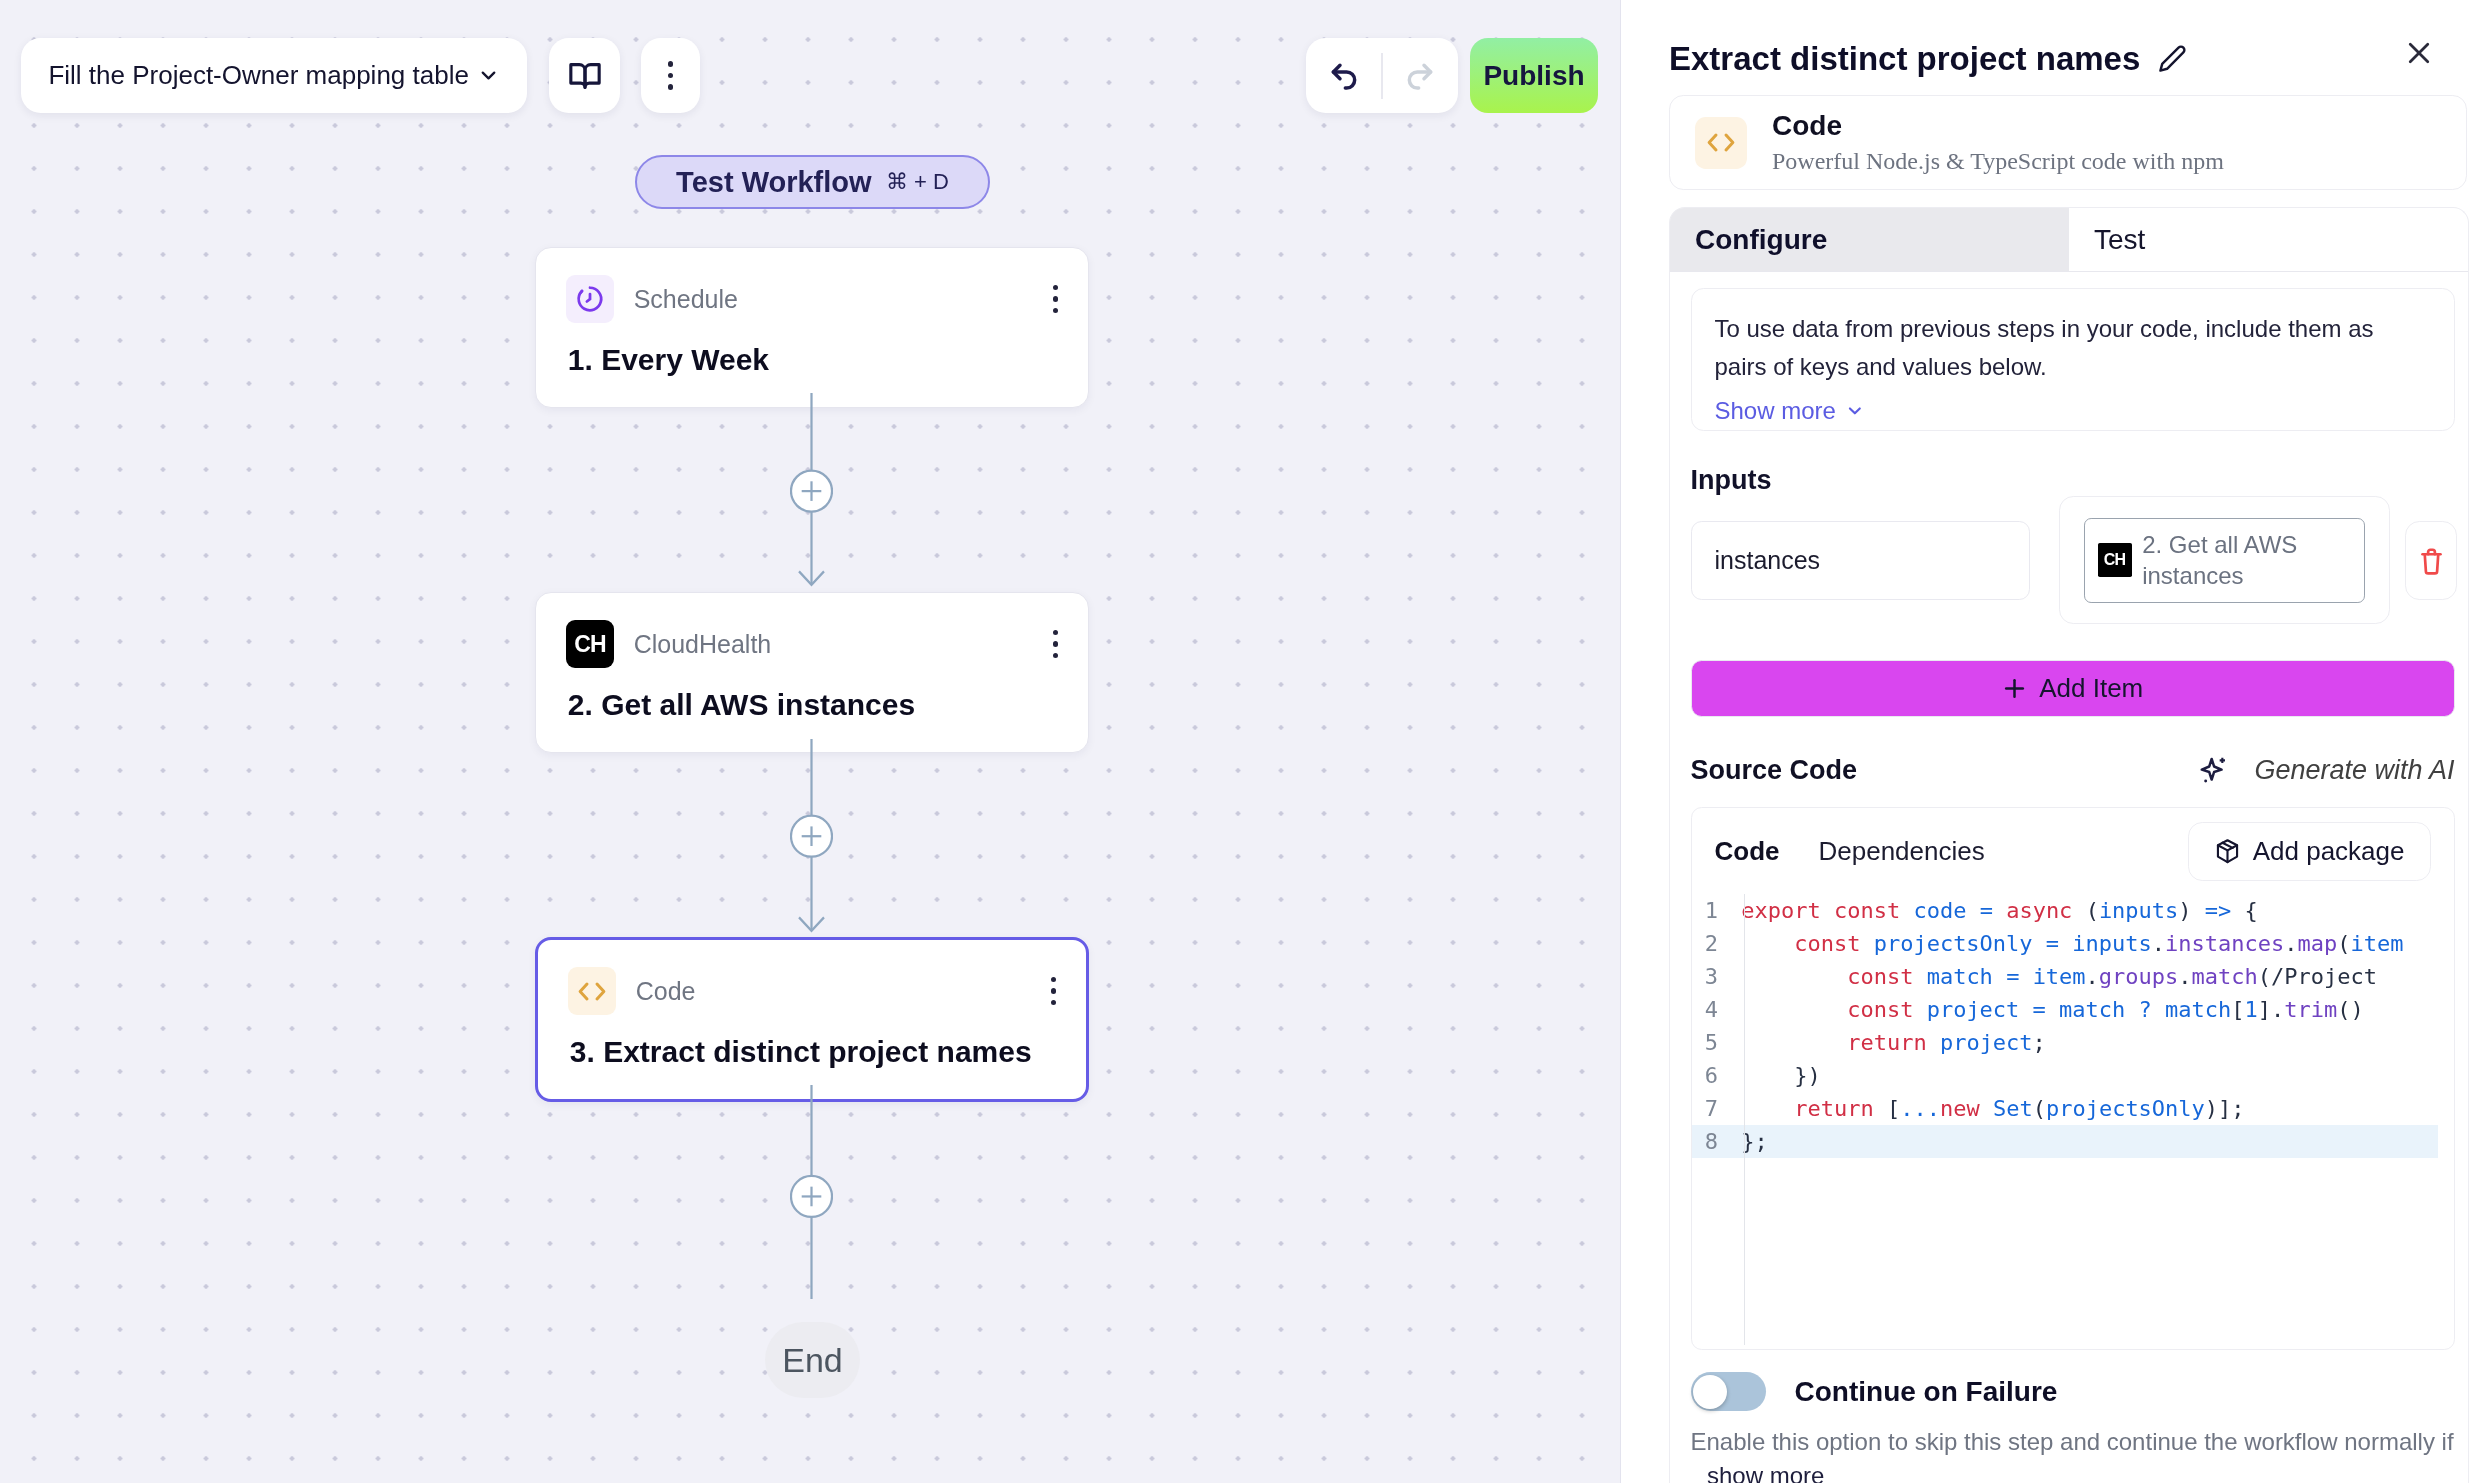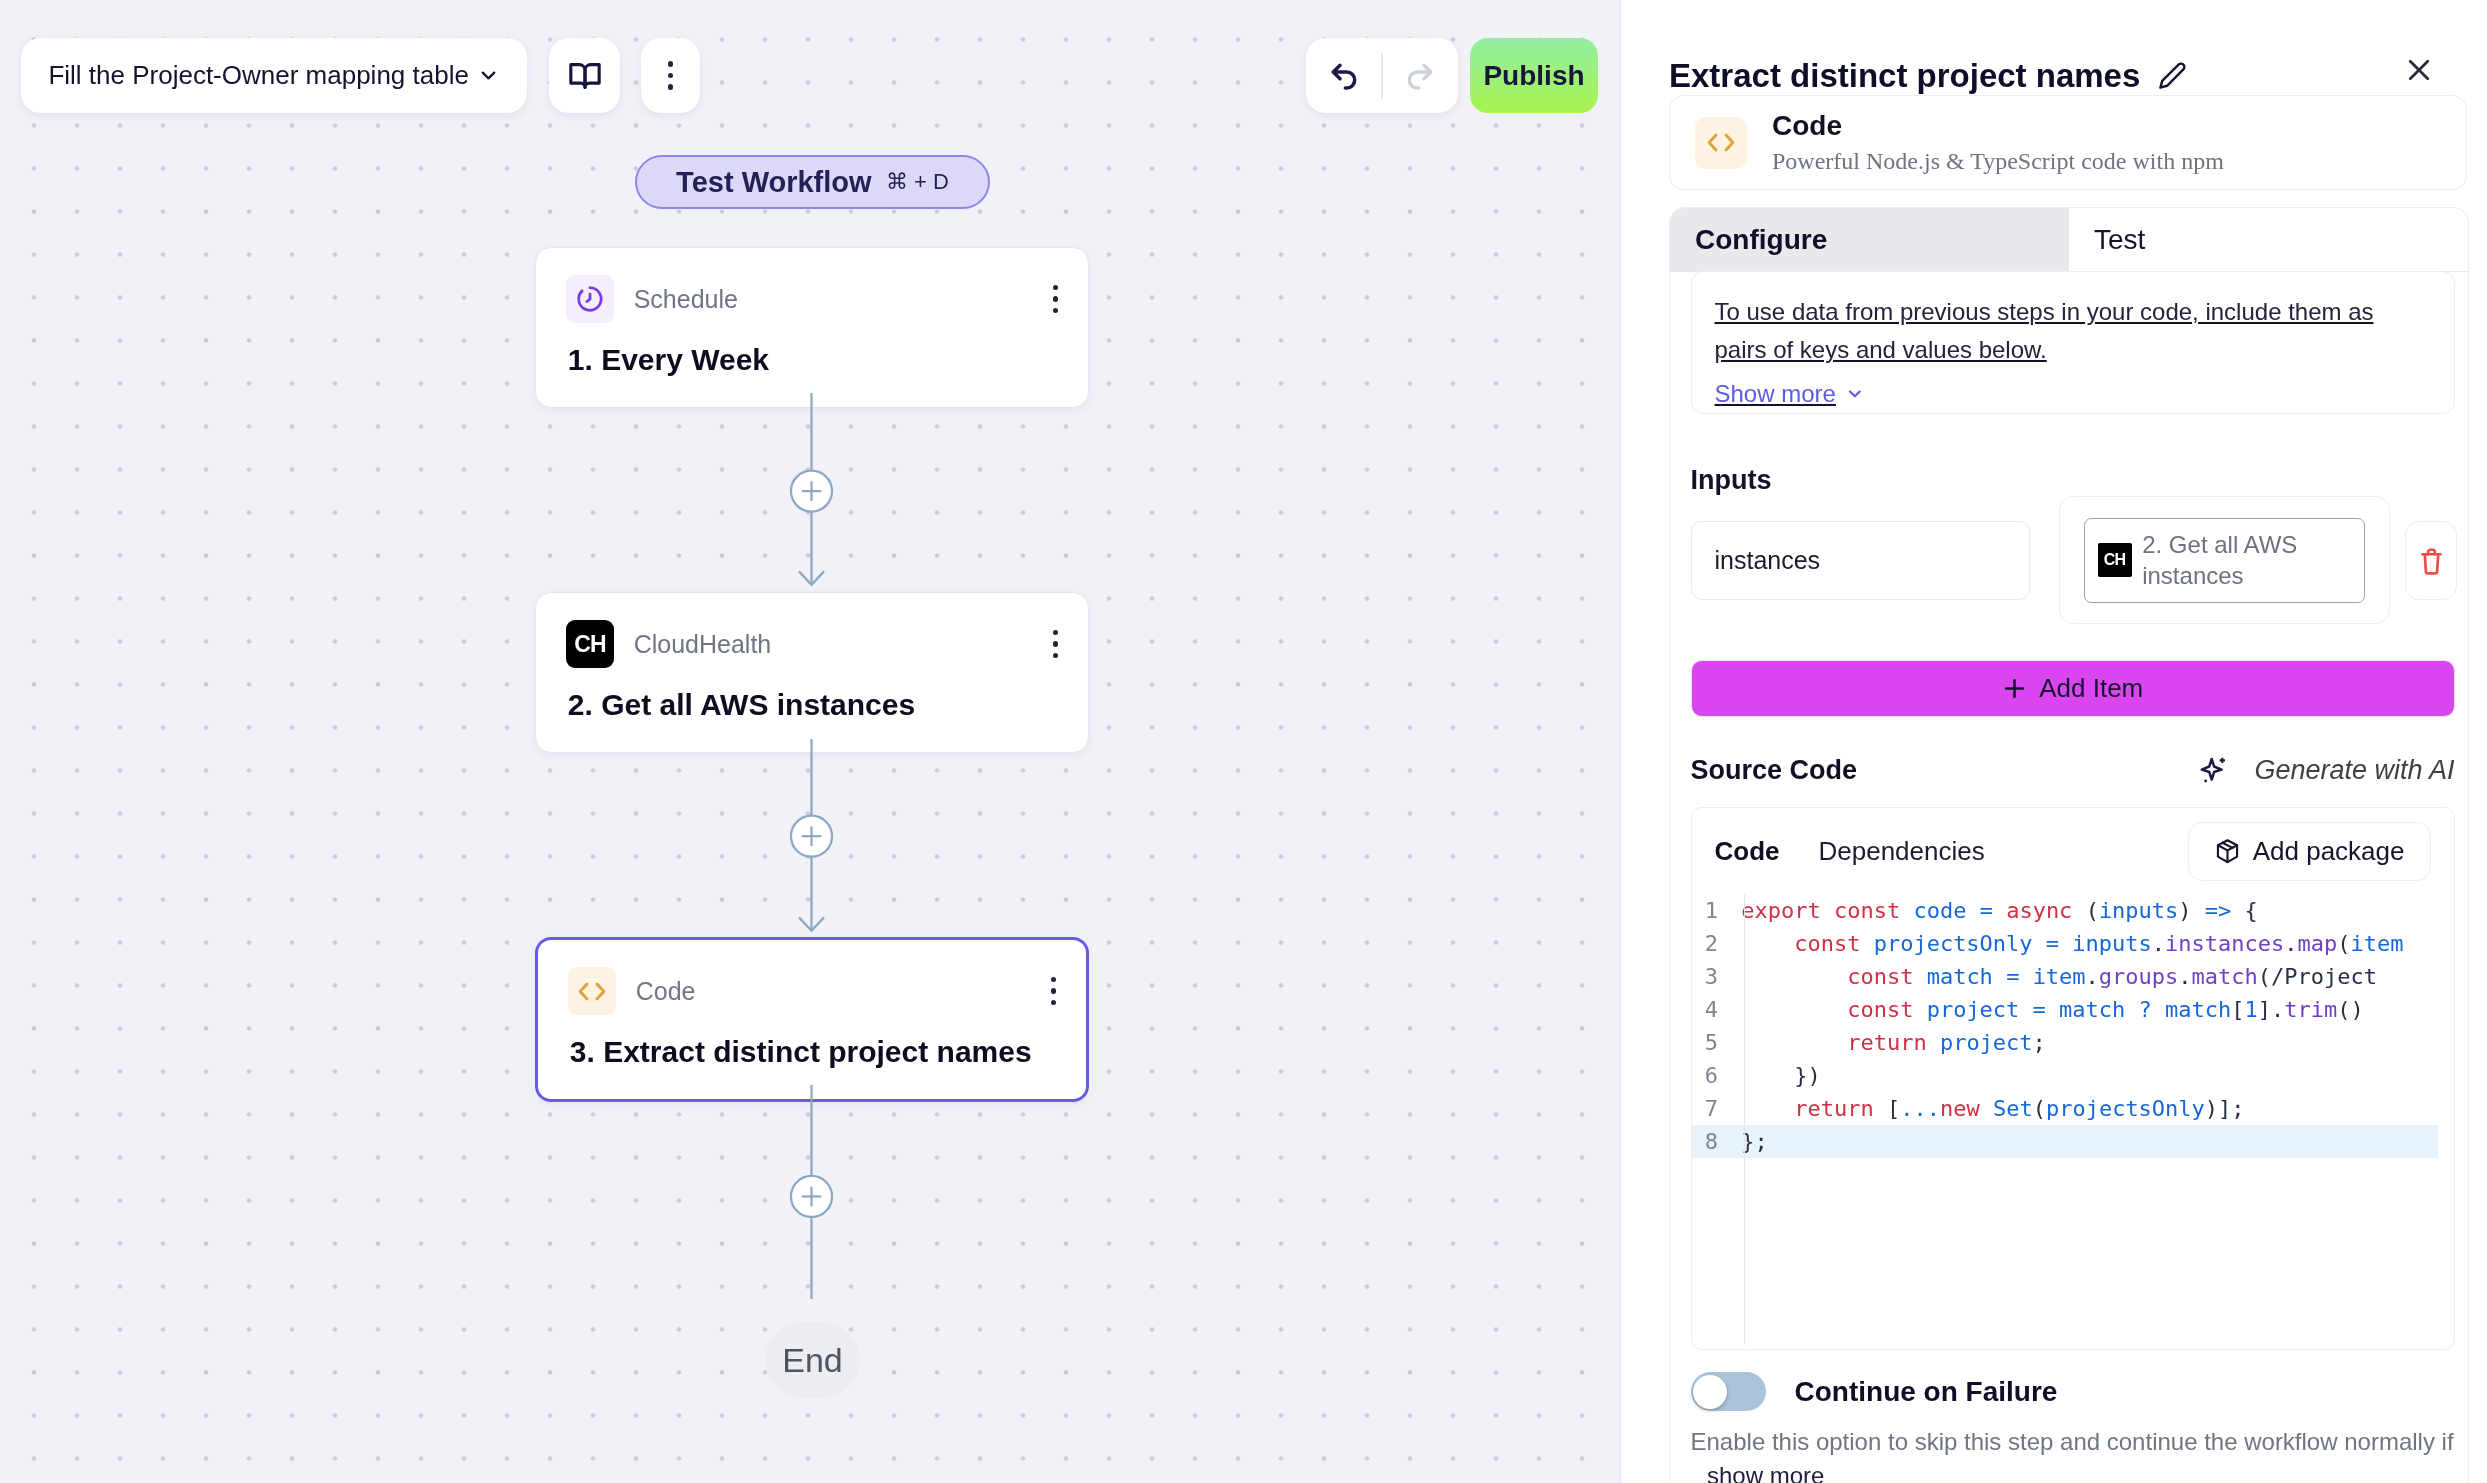--- a/index.html
+++ b/index.html
@@ -56,42 +56,42 @@
 
   .connector { position:absolute; left:790px; width:43px; }
   .end-pill { position:absolute; left:765px; top:1322px; width:95px; height:76px;
     background:#ececf1; border-radius:41px; display:flex; align-items:center;
     justify-content:center; font-size:34px; color:#4c5560; }
 
   
   .panel { position:absolute; left:1620px; top:0; width:867px; height:1483px;
     background:#fff; border-left:1.8px solid #e3e3ee; }
   .panel-title-row { position:absolute; left:48px; top:36px; width:786px; height:45px;
-    display:flex; align-items:center;margin-top:17px; }
+    display:flex; align-items:center; }
   .panel-title { font-size:33px; font-weight:bold; color:#0e0e28; }
   .edit-ic { margin-left:18px; cursor:pointer; }
   .close-x { position:absolute; right:21.4px; top:1.8px; cursor:pointer; }
 
   .card { border:1.8px solid #ededf2; border-radius:14.3px; background:#fff; }
   .steptype-card { position:absolute; left:48px; top:95px; width:798px; height:95px;
     display:flex; align-items:center; padding:0 25px; }
   .steptype-card .appicon { width:52px; height:52px; border-radius:10.7px;
     display:flex; align-items:center; justify-content:center; }
   .steptype-name { font-size:28px; font-weight:600; color:#101022; }
   .steptype-desc { font-size:24px; color:#6d7380; margin-top:6px;font-family:Liberation Serif, serif; }
 
   .main-card { position:absolute; left:48px; top:207px; width:800px; height:1286px;
     border:1.8px solid #ededf2; border-bottom:none; border-radius:16px 16px 0 0; background:#fff; }
   .tabbar { display:flex; height:64px; border-bottom:1.8px solid #e8e8ee; }
   .tab { flex:1; display:flex; align-items:center; padding-left:25px; font-size:28px;
     color:#15152c; cursor:pointer; }
   .tab.active { background:#e9e9ed; border-radius:14.3px 0 0 0; font-weight:bold; color:#0f0f2b; }
 
-  .info-box { position:absolute; left:20.5px; top:63px; width:764px; height:143px;
-    border:1.8px solid #ededf2; border-radius:12.5px; padding:21.4px 23px;text-decoration:underline; }
+  .info-box { position:absolute; left:20.5px; top:80px; width:764px; height:143px;
+    border:1.8px solid #ededf2; border-radius:12.5px; padding:21.4px 23px; }
   .info-box p { font-size:24px; color:#23233a; line-height:38px; width:715px; }
   .show-more { display:flex; align-items:center; gap:9px; margin-top:10.7px;
     font-size:24px; color:#5b5ce2; cursor:pointer; }
 
   .inputs-heading { position:absolute; left:20.5px; top:257px; font-size:27px; font-weight:600; color:#12122a; }
   .key-input { position:absolute; left:20.5px; top:313px; width:339px; height:79px;
     border:1.8px solid #e9e9f0; border-radius:10.7px; font-family:inherit;
     font-size:25px; color:#1c1c2e; padding:0 23px; outline:none; }
   .chip-wrap { position:absolute; left:389px; top:288px; width:331px; height:128px;
     border:1.8px solid #ededf2; border-radius:14.3px; display:flex; align-items:center;

